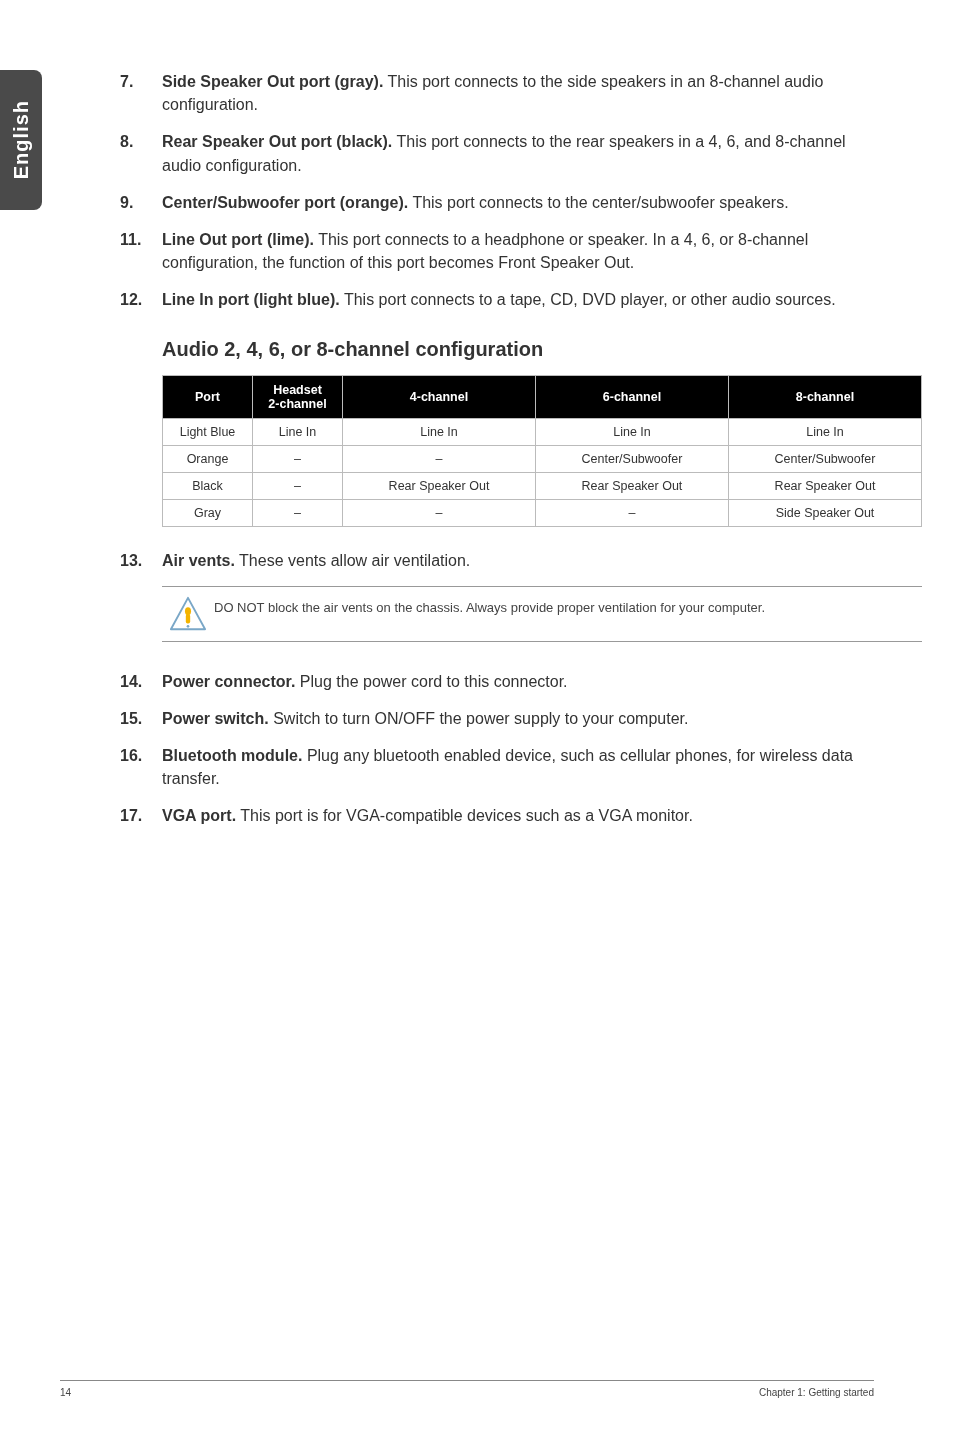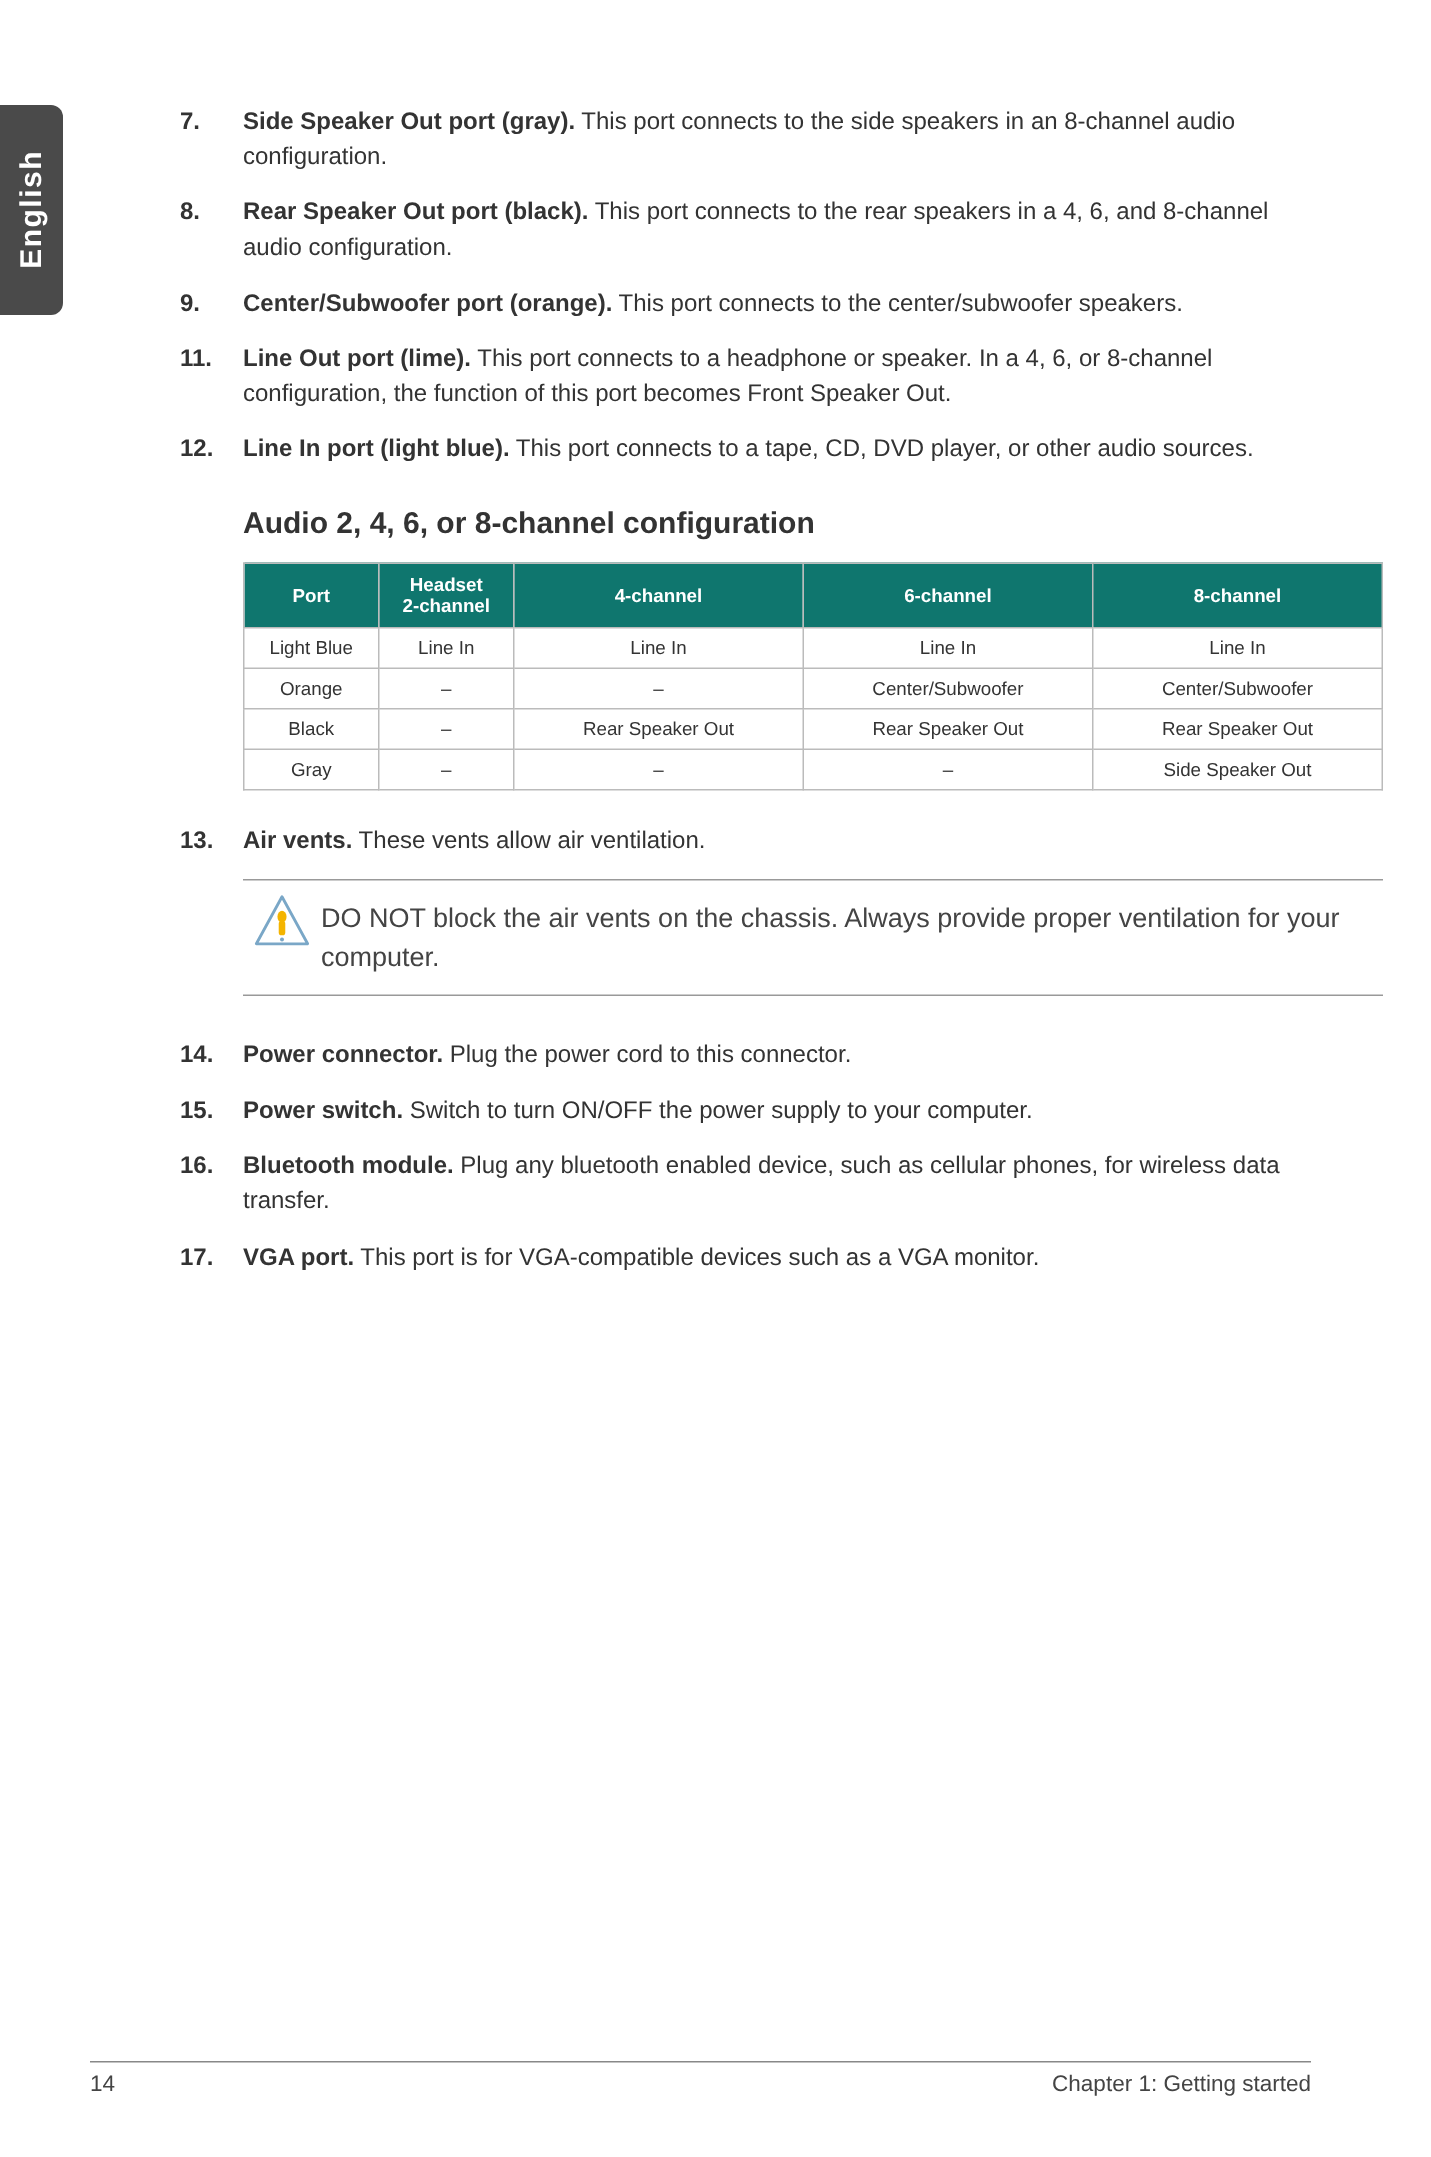--- a/index.html
+++ b/index.html
@@ -8,29 +8,29 @@
   .side-tab { position: absolute; top: 70px; left: 0; width: 42px; height: 140px; background: #4a4a4a; border-top-right-radius: 8px; border-bottom-right-radius: 8px; display: flex; align-items: center; justify-content: center; }
   .side-tab span { color: #fff; font-weight: bold; font-size: 20px; writing-mode: vertical-rl; text-orientation: mixed; transform: rotate(180deg); letter-spacing: 1px; }
   .content { margin-left: 60px; }
   ol.numbered { list-style: none; padding: 0; }
   ol.numbered > li { display: flex; margin-bottom: 14px; font-size: 16px; line-height: 1.45; }
   ol.numbered > li .num { flex: 0 0 42px; font-weight: bold; }
   ol.numbered > li .body { flex: 1; }
   ol.numbered > li .body strong { font-weight: bold; }
   .subheading { font-weight: bold; font-size: 20px; margin: 26px 0 14px 42px; }
   table.audio { width: 760px; margin-left: 42px; border-collapse: collapse; font-size: 12.5px; }
-  table.audio th { background: #0f766e; color: #fff; font-weight: bold; padding: 7px 4px; border: 1px solid #bbb; text-align: center; }
+  table.audio th { background: #000000; color: #fff; font-weight: bold; padding: 7px 4px; border: 1px solid #bbb; text-align: center; }
   table.audio td { border: 1px solid #bbb; padding: 6px 4px; text-align: center; }
   table.audio th:nth-child(1), table.audio td:nth-child(1) { width: 90px; }
   table.audio th:nth-child(2), table.audio td:nth-child(2) { width: 90px; }
   .note-block { display: flex; align-items: flex-start; margin: 14px 0 28px 42px; border-top: 1px solid #999; border-bottom: 1px solid #999; padding: 8px 0; width: 760px; }
   .note-icon { flex: 0 0 52px; display: flex; align-items: center; justify-content: center; }
   .note-icon svg { width: 38px; height: 38px; }
-  .note-text { flex: 1; font-size: 18px; line-height: 1.45; color: #444; padding: 4px 0; }
-  .footer { position: absolute; bottom: 40px; left: 60px; right: 80px; border-top: 1px solid #888; padding-top: 6px; display: flex; justify-content: space-between; font-size: 15px; color: #444; }
+  .note-text { flex: 1; font-size: 13px; line-height: 1.45; color: #444; padding: 4px 0; }
+  .footer { position: absolute; bottom: 40px; left: 60px; right: 80px; border-top: 1px solid #888; padding-top: 6px; display: flex; justify-content: space-between; font-size: 10px; color: #444; }
   .spacer { height: 22px; }
 </style>
 </head>
 <body>
 
 <div class="page">
   <div class="side-tab">
     <span>English</span>
   </div>
 

